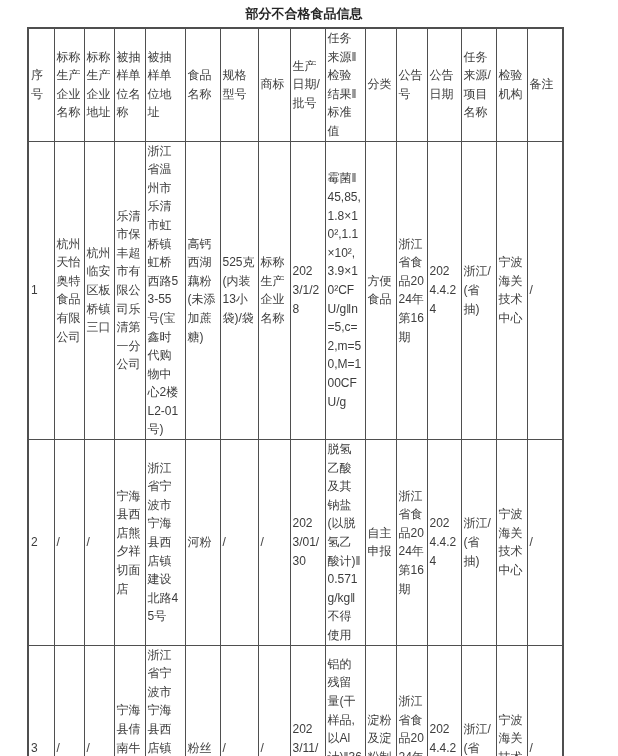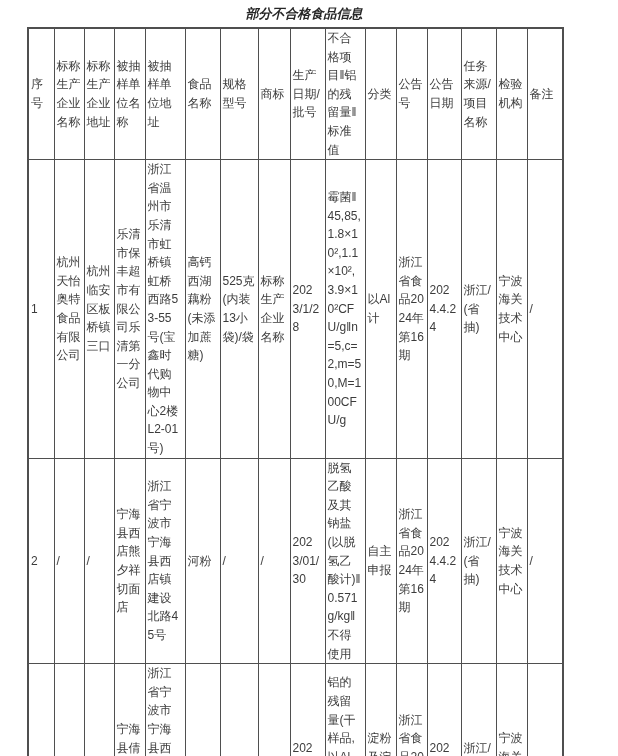--- a/index.html
+++ b/index.html
@@ -5,21 +5,21 @@
   html, body { margin: 0; padding: 0; background: #ffffff; }
   body {
     width: 618px; height: 756px; overflow: hidden;
     font-family: "Liberation Sans", "DejaVu Sans", sans-serif;
     color: #3c3c3c;
   }
   .page { padding: 6px 0 0 27px; }
   .title {
     width: 554px; text-align: center;
     font-size: 13px; font-weight: bold; color: #262626;
-    margin-bottom: 5px; line-height: 16px; font-style: italic;
+    margin-bottom: 5px; line-height: 16px;
   }
   table.food-table {
     border-collapse: collapse; table-layout: fixed;
     border: 2px solid #4f4f4f;
   }
   .food-table th, .food-table td {
     border: 1px solid #4f4f4f;
     font-size: 12px; font-weight: normal;
     line-height: 1.55;
     vertical-align: middle; text-align: left;
@@ -60,42 +60,42 @@
       <tr>
           <th>序号</th>
           <th>标称生产企业名称</th>
           <th>标称生产企业地址</th>
           <th>被抽样单位名称</th>
           <th>被抽样单位地址</th>
           <th>食品名称</th>
           <th>规格型号</th>
           <th>商标</th>
           <th>生产日期/批号</th>
-          <th>不合格项目‖铝的残留量‖标准值</th>
+          <th>任务来源‖检验结果‖标准值</th>
           <th>分类</th>
           <th>公告号</th>
           <th>公告日期</th>
           <th>任务来源/项目名称</th>
           <th>检验机构</th>
           <th>备注</th>
         </tr>
     </thead>
     <tbody>
         <tr>
           <td>1</td>
           <td>杭州天怡奥特食品有限公司</td>
           <td>杭州临安区板桥镇三口</td>
           <td>乐清市保丰超市有限公司乐清第一分公司</td>
           <td>浙江省温州市乐清市虹桥镇虹桥西路53-55号(宝鑫时代购物中心2楼L2-01号)</td>
           <td>高钙西湖藕粉(未添加蔗糖)</td>
           <td>525克(内装13小袋)/袋</td>
           <td>标称生产企业名称</td>
           <td>2023/1/28</td>
           <td>霉菌‖45,85,1.8×10²,1.1×10²,3.9×10²CFU/g‖n=5,c=2,m=50,M=100CFU/g</td>
-          <td>以Al计</td>
+          <td>方便食品</td>
           <td>浙江省食品2024年第16期</td>
           <td>2024.4.24</td>
           <td>浙江/(省抽)</td>
           <td>宁波海关技术中心</td>
           <td>/</td>
         </tr>
         <tr>
           <td>2</td>
           <td>/</td>
           <td>/</td>

